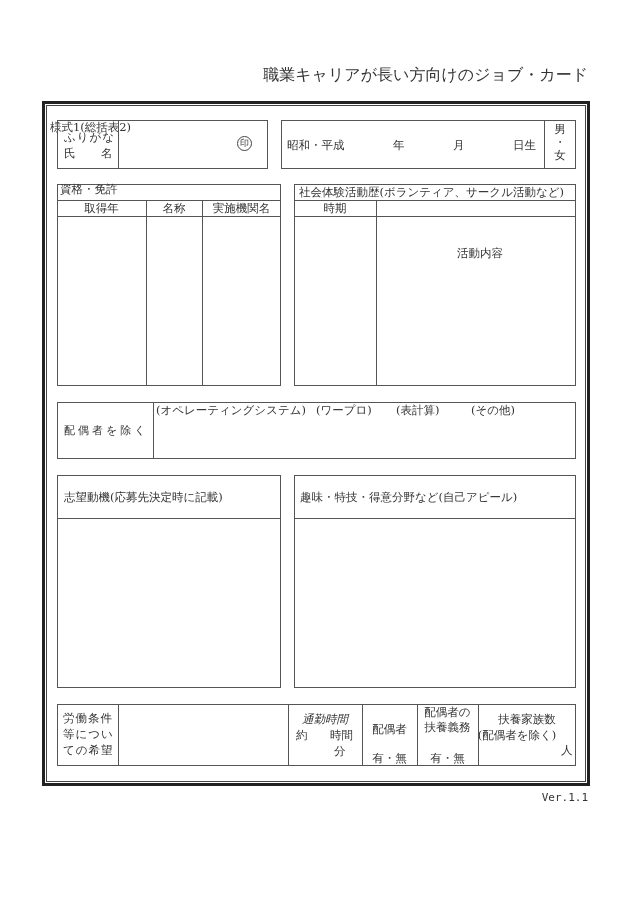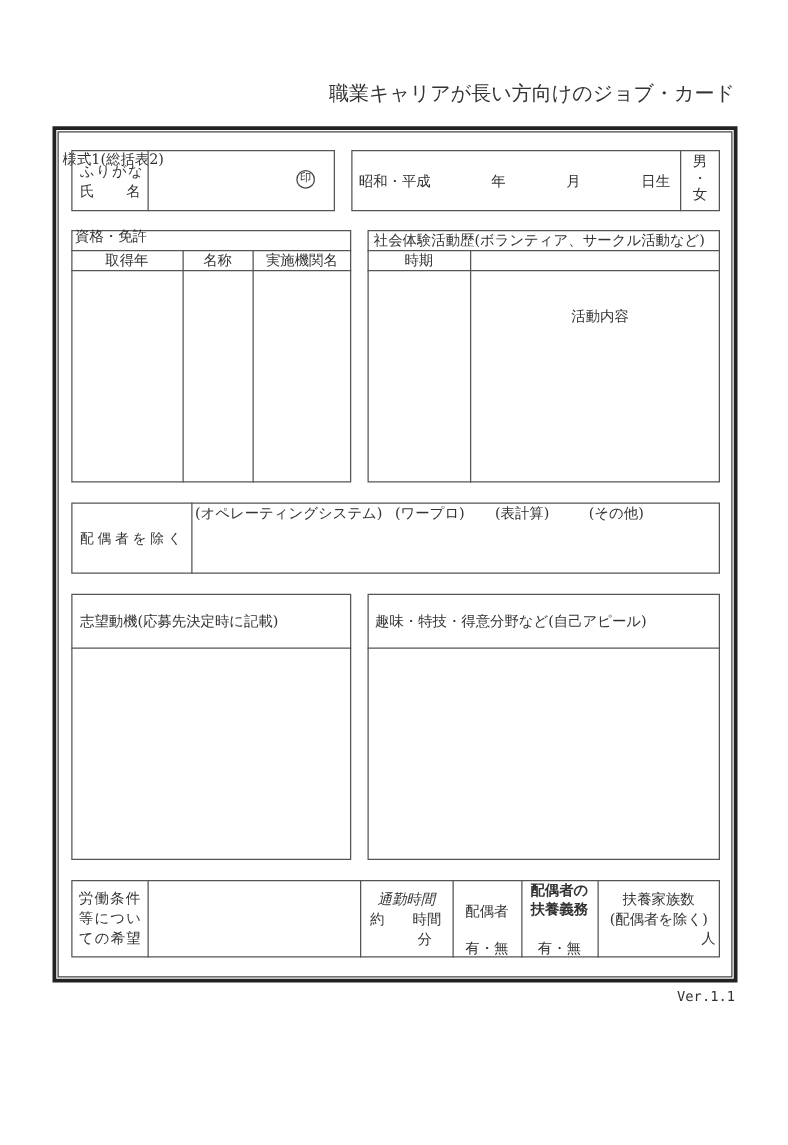--- a/index.html
+++ b/index.html
@@ -109,24 +109,24 @@
 <div class="txt" style="left:302px; top:712px;font-style:italic;">通勤時間</div>
 <div class="txt" style="left:296px; top:728px;">約</div>
 <div class="txt" style="left:330px; top:728px;">時間</div>
 <div class="txt" style="left:334px; top:744px;">分</div>
 <div class="field" style="left:310px; top:727px; width:20px; height:15px;"></div>
 <div class="field" style="left:300px; top:743px; width:32px; height:15px;"></div>
 
 <div class="txt center" style="left:362px; top:722px; width:55px;">配偶者</div>
 <div class="txt center" style="left:362px; top:751px; width:55px;">有・無</div>
 
-<div class="abs center" style="left:417px; top:705px; width:61px; font-size:11.5px; line-height:15px;font-weight:bold;">
+<div class="abs center" style="left:417px; top:705px; width:61px; font-size:11.5px; line-height:15px;">
   <div>配偶者の</div>
   <div>扶養義務</div>
 </div>
 <div class="txt center" style="left:417px; top:751px; width:61px;">有・無</div>
 
 <div class="txt center" style="left:478px; top:712px; width:98px;">扶養家族数</div>
-<div class="txt center" style="left:478px; top:728px; width:98px;">(配偶者を除く)</div>
+<div class="txt center" style="left:468px; top:728px; width:98px;">(配偶者を除く)</div>
 <div class="txt" style="left:561px; top:743px;">人</div>
 <div class="field" style="left:500px; top:742px; width:58px; height:16px;"></div>
 
 <div class="txt" style="right:42px; top:791px; font-family:'DejaVu Sans Mono','Liberation Mono',monospace; font-size:11px;">Ver.1.1</div>
 
 </body></html>

